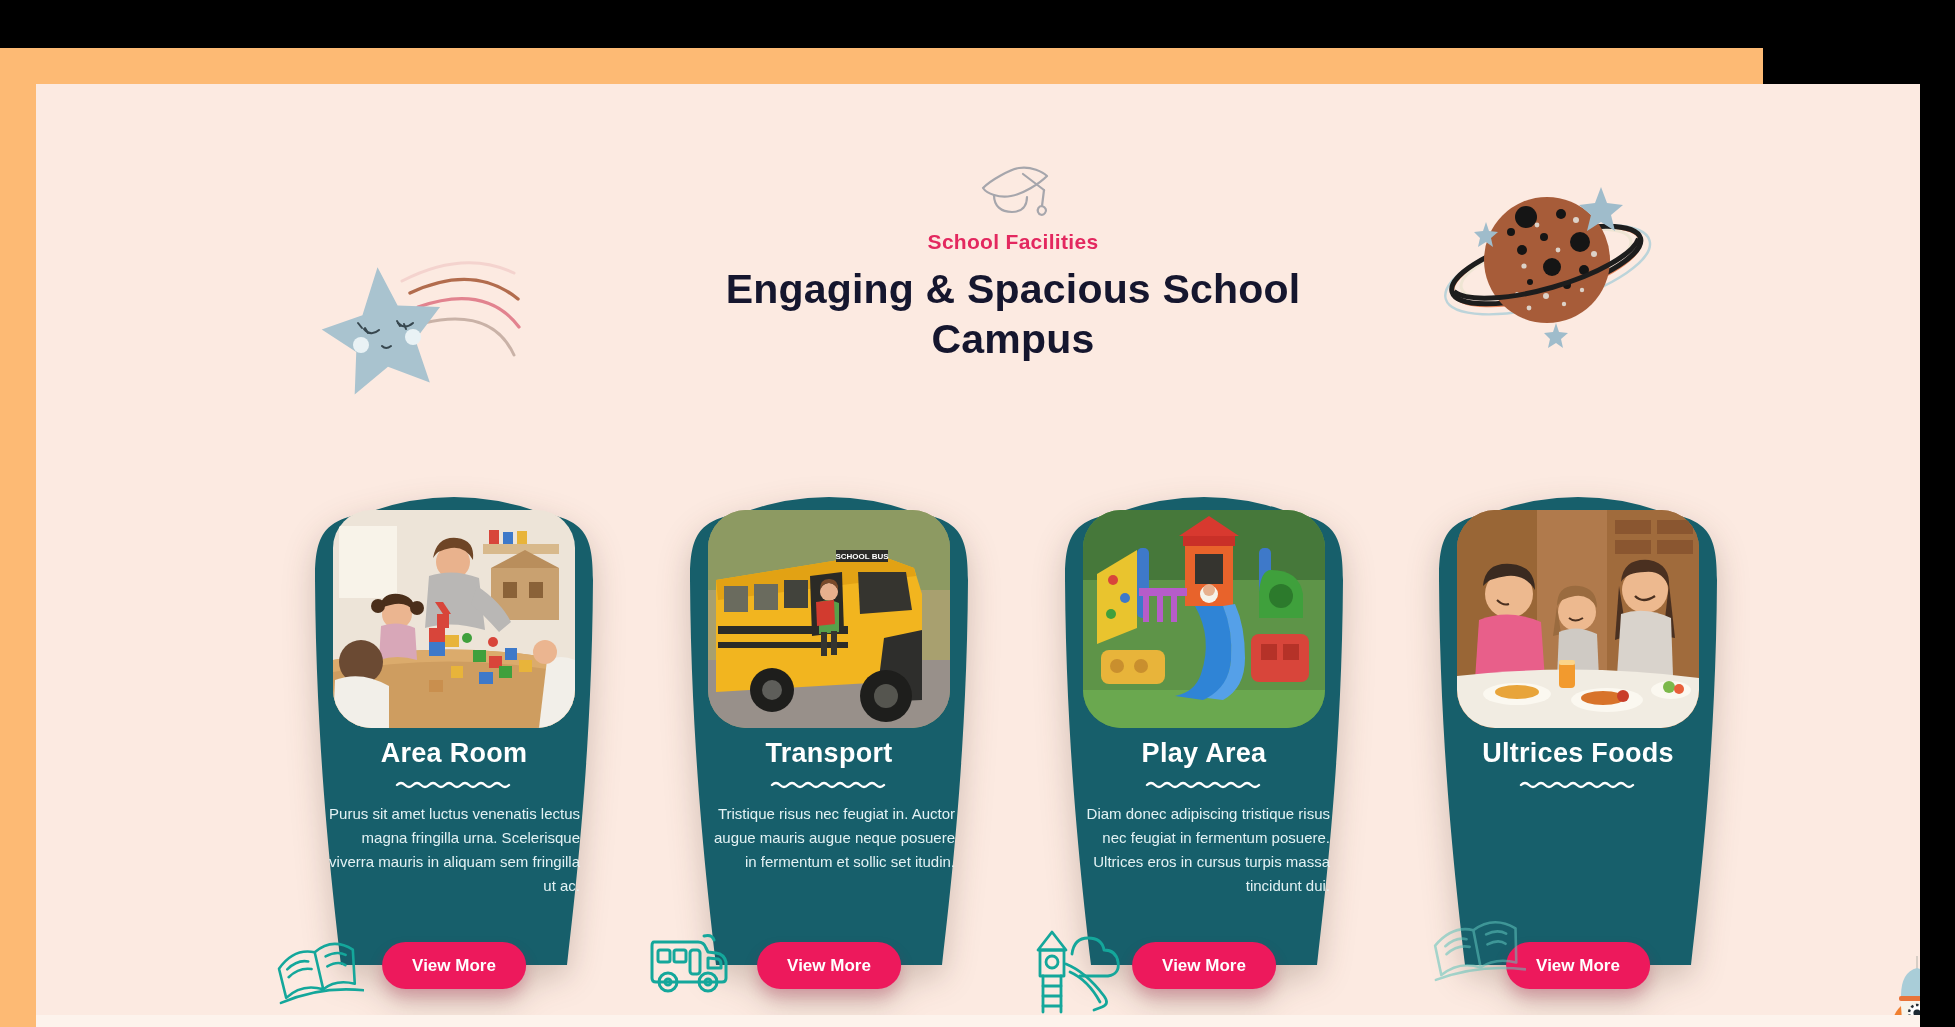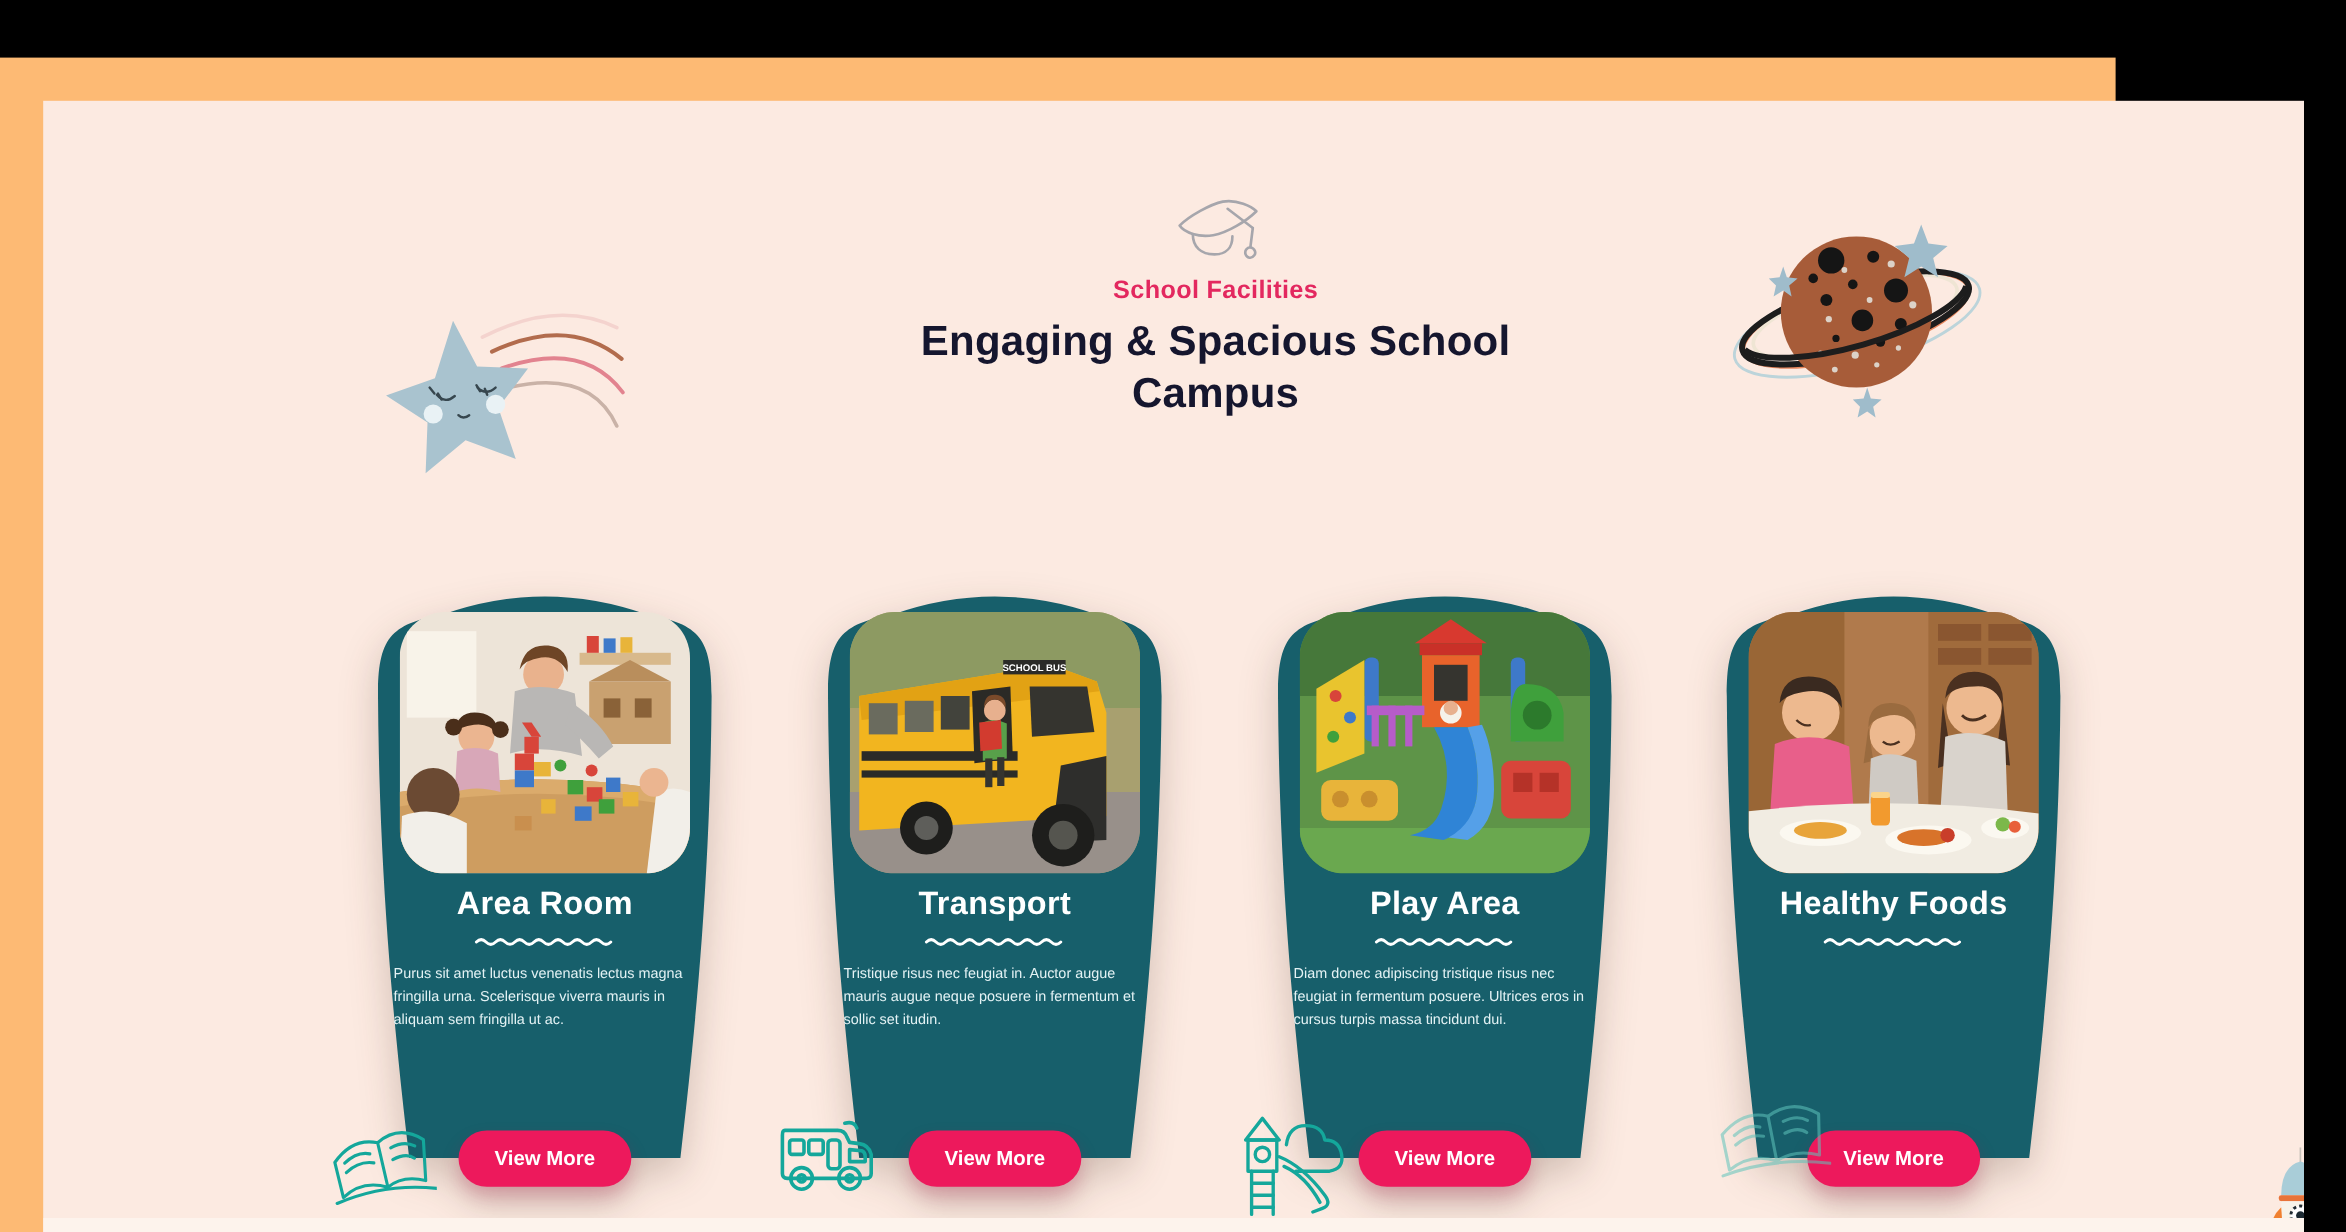--- a/index.html
+++ b/index.html
@@ -5,31 +5,31 @@
   * { margin:0; padding:0; box-sizing:border-box; }
   html,body { width:1955px; height:1027px; background:#000; font-family:"Liberation Sans", sans-serif; overflow:hidden; }
   .stage { position:relative; width:1763px; height:1027px; background:#fdba74;margin-top:48px; }
   .content { position:absolute; left:36px; top:36px; width:1884px; height:959px; background:#FCEAE1; overflow:hidden; }
   .bottom-band { position:absolute; left:0; bottom:0; width:100%; height:28px; background:#FDF3EC; }
 
   
   .header { position:absolute; left:652px; top:78px; width:650px; text-align:center; }
   .cap-icon { display:block; margin:0 auto 2px auto; }
   .eyebrow { font-size:21px; font-weight:700; color:#E3285F; letter-spacing:0.3px; }
-  .title { margin-top:10px; font-size:35px; line-height:1.22; font-weight:800; color:#15162E; letter-spacing:0.2px; }
+  .title { margin-top:10px; font-size:41px; line-height:1.22; font-weight:800; color:#15162E; letter-spacing:0.2px; }
   .lede { margin:22px auto 0 auto; width:586px; font-size:16.5px; line-height:1.68; color:#949AA9; }
 
   
   .card { position:absolute; top:396px; width:290px; height:485px; filter:drop-shadow(0 12px 16px rgba(60,30,20,0.22)); }
   .card-bg { position:absolute; left:0; top:0; width:290px; height:485px; }
   .card-photo { position:absolute; left:24px; top:30px; width:242px; height:218px; border-radius:38px; overflow:hidden; }
   .card-photo svg { display:block; width:242px; height:218px; }
   .card-title { position:absolute; left:0; top:258px; width:100%; text-align:center; font-size:27px; font-weight:800; color:#FFFFFF; letter-spacing:0.3px; }
   .card-wave { position:absolute; left:50%; top:300px; transform:translateX(-50%); }
-  .card-text { position:absolute; left:19px; top:322px; width:252px; text-align:left; font-size:12px; line-height:1.6; color:#E3F2F4; }
+  .card-text { position:absolute; left:19px; top:322px; width:252px; text-align:right; font-size:15px; line-height:1.6; color:#E3F2F4; }
   .view-more { position:absolute; left:50%; top:462px; transform:translateX(-50%); height:47px; padding:0 30px; border:none; border-radius:24px; background:#ED195C; color:#fff; font-family:"Liberation Sans", sans-serif; font-size:17px; font-weight:700; cursor:pointer; box-shadow:0 8px 14px rgba(170,20,70,0.25); white-space:nowrap; }
 
   .card1 { left:273px; }
   .card2 { left:648px; }
   .card3 { left:1023px; }
   .card4 { left:1397px; }
 
   
   .decor { position:absolute; }
   .star-decor   { left:278px;  top:165px; }
@@ -308,21 +308,21 @@
         <ellipse cx="150" cy="190" rx="36" ry="12" fill="#FBF8F0"></ellipse>
         <ellipse cx="146" cy="188" rx="22" ry="7" fill="#D8732A"></ellipse>
         <circle cx="166" cy="186" r="6" fill="#C93E2A"></circle>
         <rect x="102" y="152" width="16" height="26" rx="4" fill="#F29A2E"></rect>
         <rect x="102" y="150" width="16" height="5" rx="2" fill="#FBD48A"></rect>
         <ellipse cx="214" cy="180" rx="20" ry="9" fill="#FBF8F0"></ellipse>
         <circle cx="212" cy="177" r="6" fill="#7CB84A"></circle>
             <circle cx="222" cy="179" r="5" fill="#E85F3A"></circle>
       </svg>
     </div>
-    <div class="card-title">Healthy Foods</div>
+    <div class="card-title">Ultrices Foods</div>
     <svg class="card-wave" width="118" height="10" viewBox="0 0 118 10">
       <path d="M2 5 Q6 1 10 5 T18 5 T26 5 T34 5 T42 5 T50 5 T58 5 T66 5 T74 5 T82 5 T90 5 T98 5 T106 5 T114 5" fill="none" stroke="#fff" stroke-width="2.4" stroke-linecap="round"></path>
     </svg>
     <button class="view-more">View More</button>
   </div>
 
   <svg class="decor book1-decor" width="92" height="86" viewBox="0 0 92 86">
     <g fill="none" stroke="#14A79B" stroke-width="2.6" stroke-linecap="round" stroke-linejoin="round" transform="rotate(-10 46 43)">
       <path d="M8 34 Q26 16 46 24 L48 62 Q28 52 10 64 Z"></path>
       <path d="M46 24 Q66 12 84 28 L80 62 Q62 54 48 62"></path>

